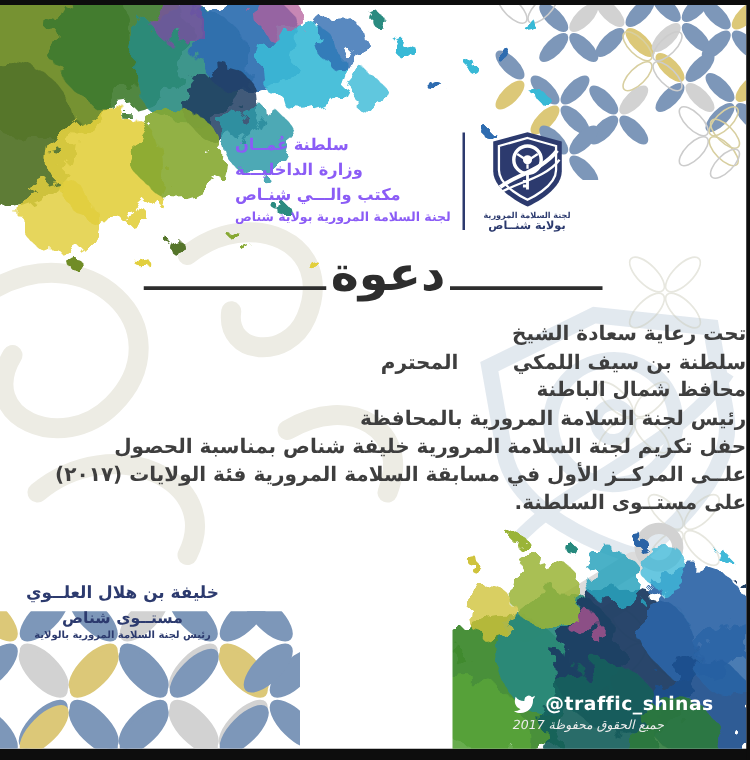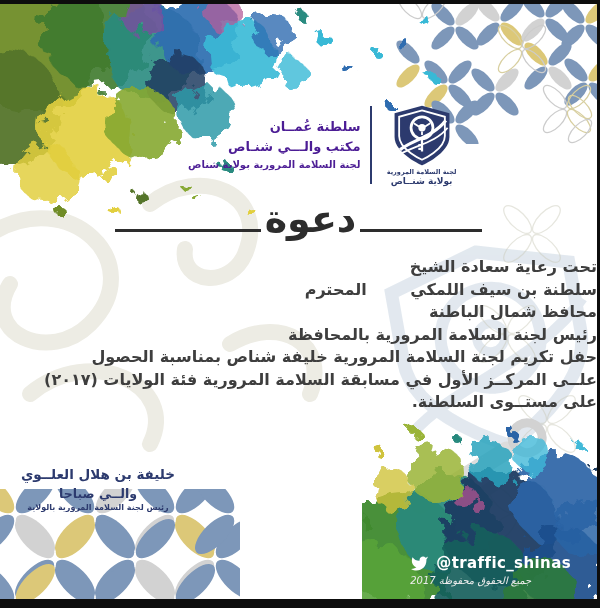--- a/index.html
+++ b/index.html
@@ -10,21 +10,21 @@
   .splash-tl{position:absolute;top:-6px;left:-8px;width:470px;height:240px;z-index:1;}
   .petals-tr{position:absolute;top:0;right:0;width:205px;height:140px;z-index:0;}
   .petals-side{position:absolute;top:140px;right:0;width:120px;height:420px;z-index:0;opacity:.45;}
   .watermark-shield{position:absolute;top:238px;right:-15px;width:235px;height:240px;z-index:0;}
   .watermark-callig{position:absolute;top:140px;left:0;width:340px;height:320px;z-index:0;}
   .tools{position:absolute;top:412px;right:8px;width:200px;height:110px;z-index:1;}
   .splash-br{position:absolute;right:-5px;bottom:-10px;width:240px;height:190px;z-index:2;}
   .petals-bl{position:absolute;left:0;bottom:0;width:240px;height:110px;z-index:1;}
 
   .header{position:absolute;top:100px;left:188px;width:246px;display:flex;align-items:center;z-index:3;}
-  .org{flex:1;text-align:right;direction:rtl;color:#4c1d95;font-weight:bold;}
+  .org{flex:1;text-align:left;direction:rtl;color:#8b5cf6;font-weight:bold;}
   .org-line{font-size:13px;line-height:1.55;white-space:nowrap;}
   .org-line.small{font-size:10px;}
   .vsep{width:2px;height:78px;background:#2c3a6e;margin:0 9px;flex:none;}
   .logo{width:82px;display:flex;flex-direction:column;align-items:center;flex:none;text-align:right;}
   .logo-cap1{font-size:6.5px;color:#2c3a6e;font-weight:bold;direction:rtl;white-space:nowrap;}
   .logo-cap2{font-size:9px;color:#2c3a6e;font-weight:bold;direction:rtl;white-space:nowrap;}
 
   .title-row{position:absolute;top:196px;left:0;width:100%;display:flex;justify-content:center;
     align-items:flex-end;z-index:3;}
   .title-text{font-size:38px;font-weight:bold;color:#2d2d2d;line-height:1;margin:0 4px;direction:rtl;}
@@ -258,20 +258,21 @@
       <circle cx="150" cy="15" r="5" fill="#2a64a6"></circle>
       <circle cx="215" cy="25" r="4" fill="#41b9d8"></circle>
       <circle cx="5" cy="105" r="6" fill="#3f8a2e"></circle>
       <circle cx="235" cy="50" r="4" fill="#1e3d62"></circle>
     </g>
   </svg>
 
   <div class="header">
     <div class="org">
       <div class="org-line">سلطنة عُمــان</div>
+      <div class="org-line">وزارة الداخليـــة</div>
       <div class="org-line">مكتب والـــي شنـاص</div>
       <div class="org-line small">لجنة السلامة المرورية بولاية شناص</div>
     </div>
     <div class="vsep"></div>
     <div class="logo">
       <svg width="66" height="64" viewBox="0 0 72 70">
         <path d="M36 2 L66 10 V36 C66 54 36 67 36 67 C36 67 6 54 6 36 V10 Z" fill="#2c3a6e"></path>
         <path d="M36 7 L61 14 V35 C61 50 36 61 36 61 C36 61 11 50 11 35 V14 Z" fill="none" stroke="#fff" stroke-width="2"></path>
         <circle cx="36" cy="26" r="12" fill="none" stroke="#fff" stroke-width="3"></circle>
         <circle cx="36" cy="26" r="4" fill="#fff"></circle>
@@ -299,21 +300,21 @@
     </div>
     <div class="bline">محافظ شمال الباطنة</div>
     <div class="bline">رئيس لجنة السلامة المرورية بالمحافظة</div>
     <div class="bline">حفل تكريم لجنة السلامة المرورية خليفة شناص بمناسبة الحصول</div>
     <div class="bline">علــى المركــز الأول في مسابقة السلامة المرورية فئة الولايات (٢٠١٧)</div>
     <div class="bline">على مستــوى السلطنة.</div>
   </div>
 
   <div class="signature">
     <div class="sig-name">خليفة بن هلال العلــوي</div>
-    <div class="sig-role1">والــي صباحا</div>
+    <div class="sig-role1">مستــوى شناص</div>
     <div class="sig-role2">رئيس لجنة السلامة المرورية بالولاية</div>
   </div>
 
   <div class="twitter">
     <div class="tw-row">
       <svg width="19" height="17" viewBox="0 0 24 22">
         <path d="M23 2a10.9 10.9 0 0 1-3.14 1.53 4.48 4.48 0 0 0-7.86 3v1A10.66 10.66 0 0 1 3 3s-4 9 5 13a11.64 11.64 0 0 1-7 2c9 5 20 0 20-11.5a4.5 4.5 0 0 0-.08-.83A7.72 7.72 0 0 0 23 2z" fill="#fff"></path>
       </svg>
       <span class="tw-handle">@traffic_shinas</span>
     </div>

